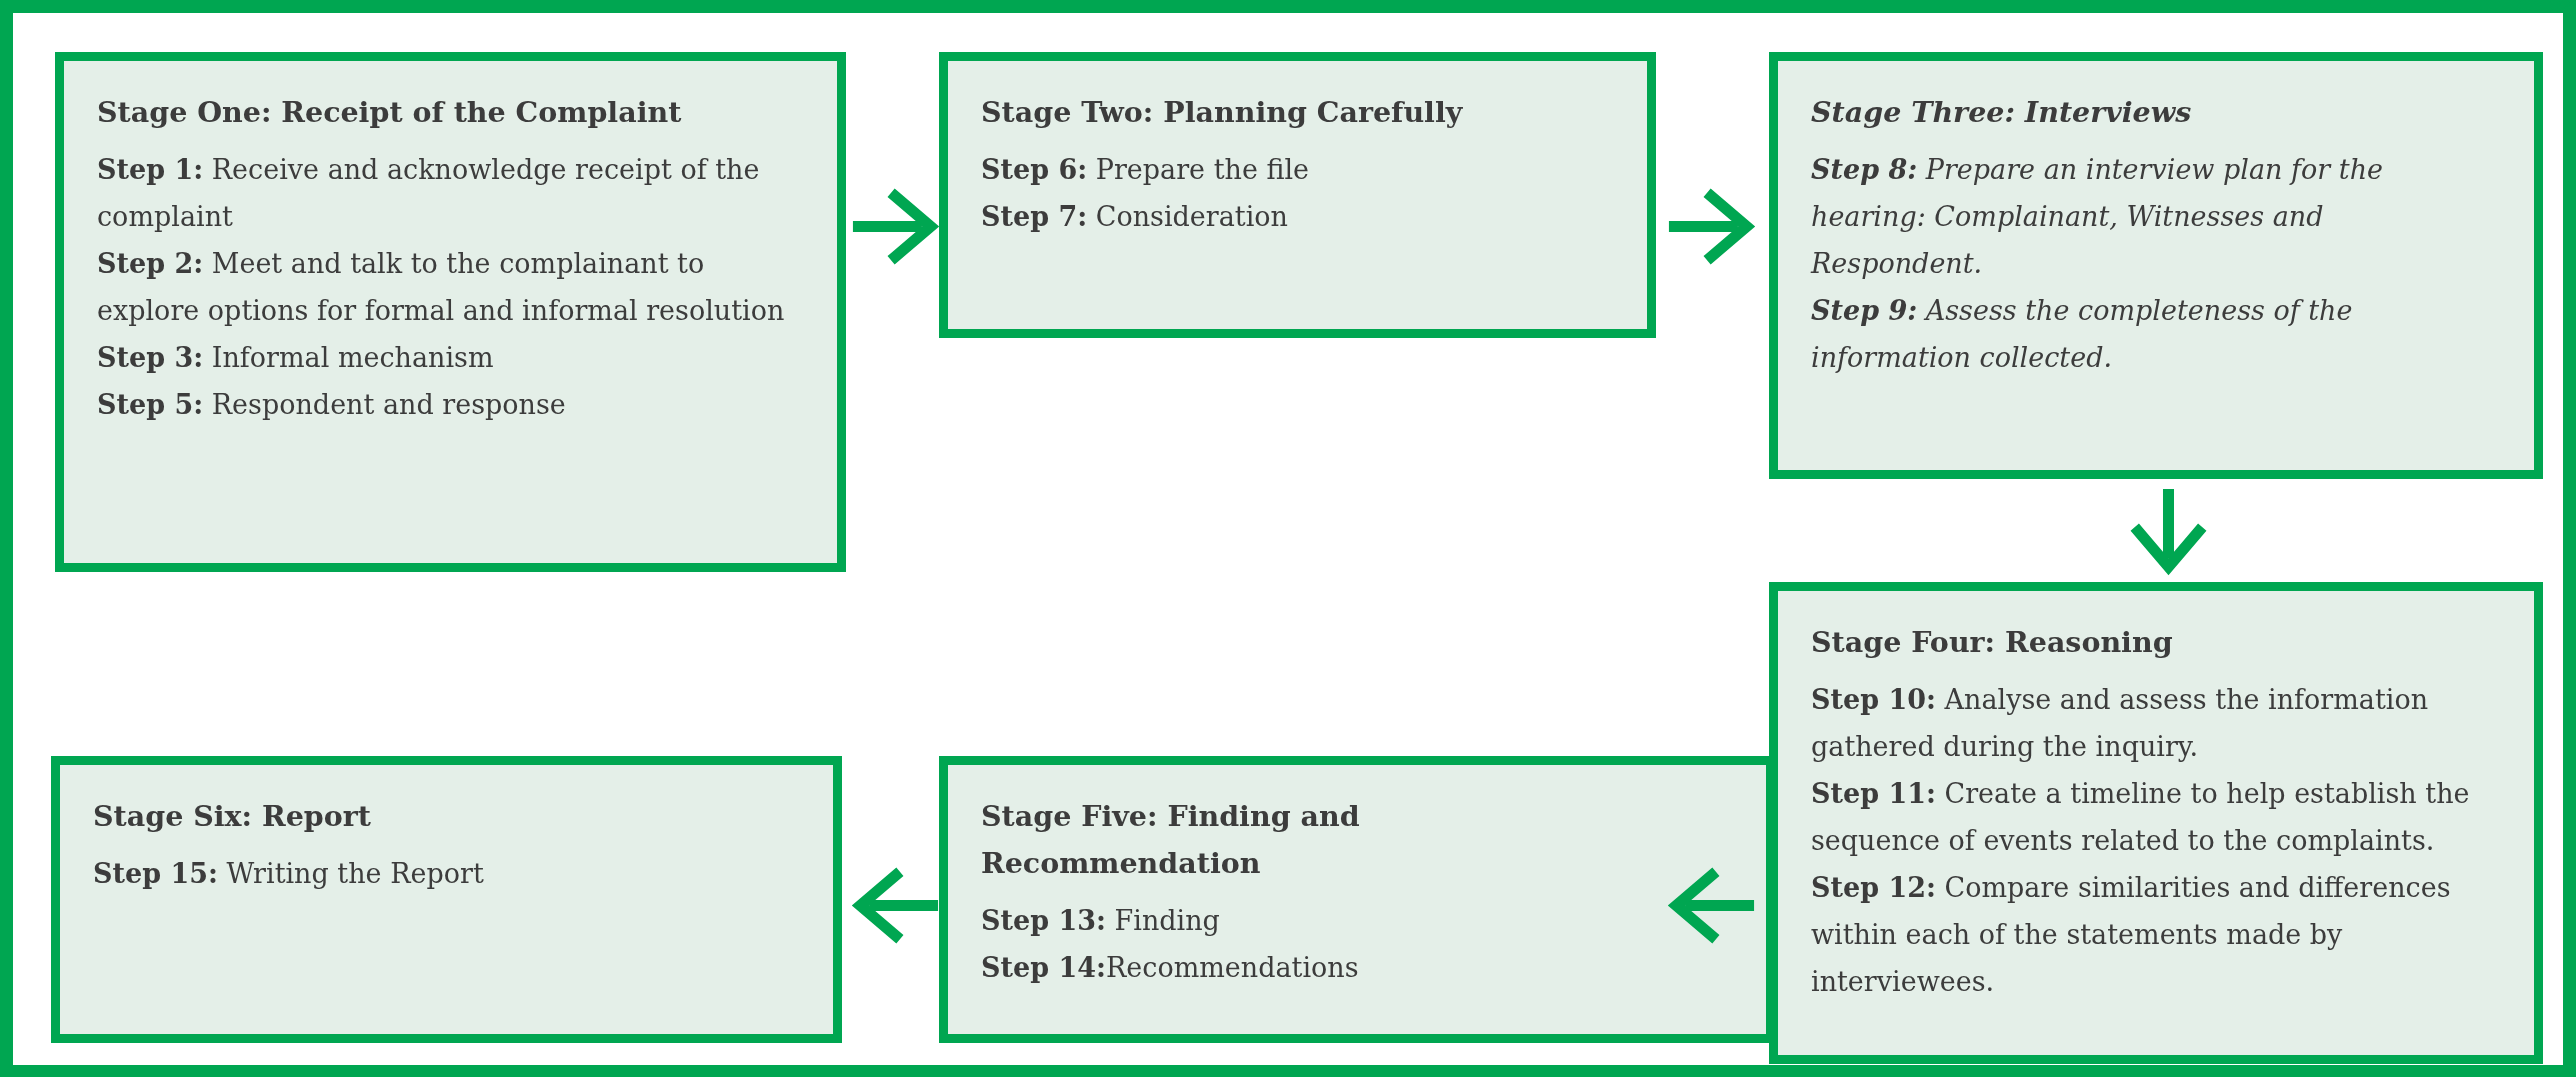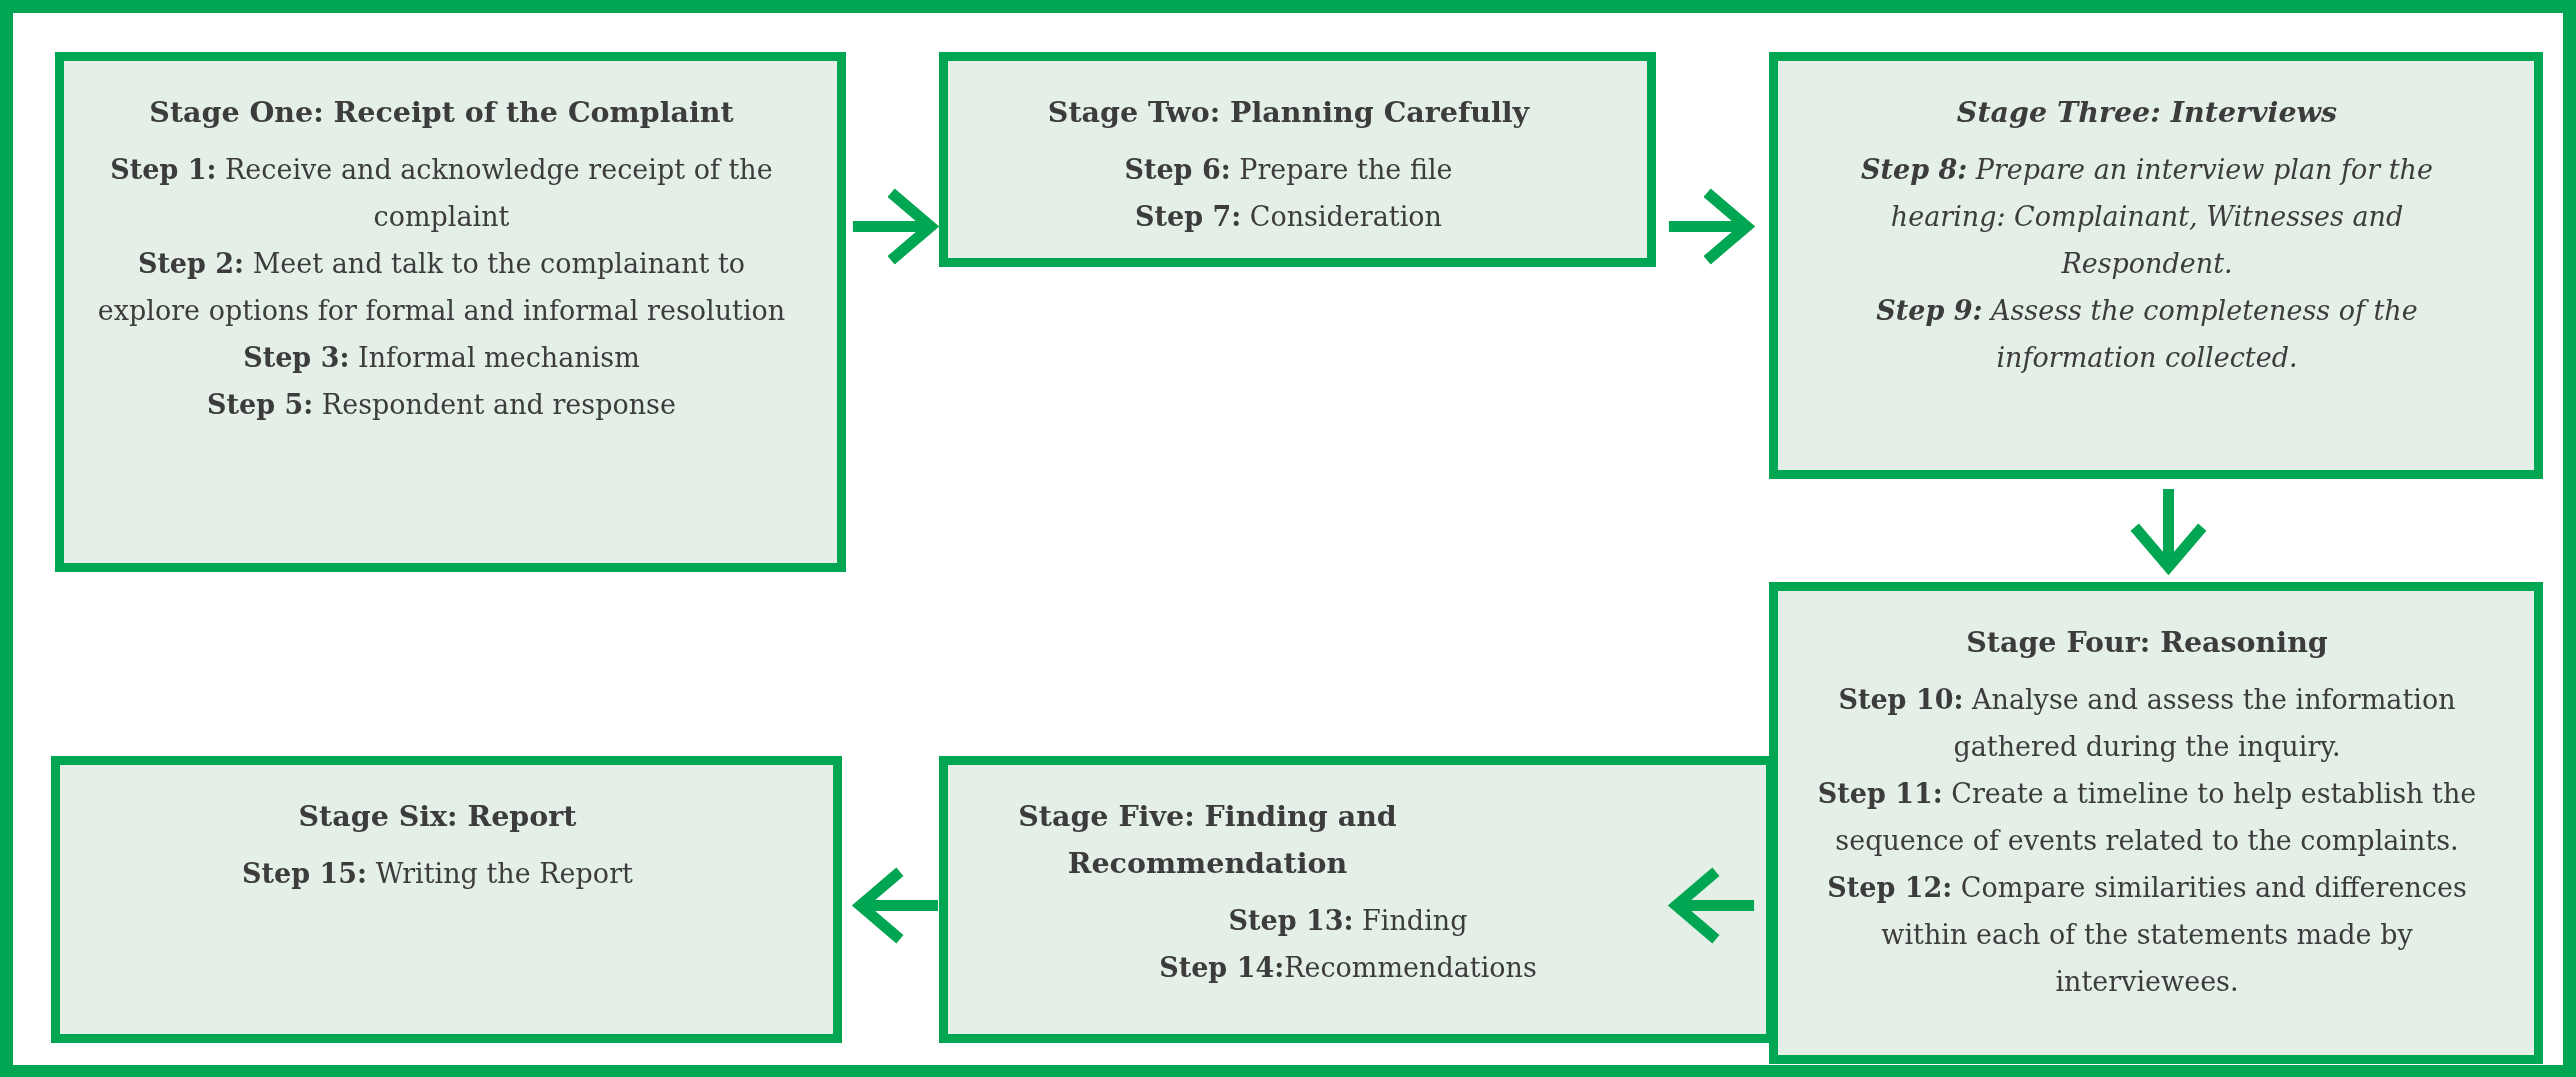--- a/index.html
+++ b/index.html
@@ -16,36 +16,35 @@
     border:13px solid var(--green);
     font-family:"DejaVu Serif","Liberation Serif",serif;
     color:var(--text);
     overflow:hidden;
   }
   .box{
     position:absolute;
     background:var(--fill);
     border:9.5px solid var(--green);
     padding:28px 51px 22px 33px;
-    text-align:center;
   }
   .title{
     font-size:28.5px;
     font-weight:bold;
     line-height:47px;
     margin-bottom:10.2px;
   }
   .step{
     font-size:27px;
     line-height:47px;
   }
   .step .lbl{font-weight:bold;}
   
   #s1{left:42px;  top:39px;   width:791px; height:520px;}
-  #s2{left:926px;top:39px;   width:717px;  height:215px;}
+  #s2{left:926px;top:39px;   width:717px;  height:286px;}
   #s3{left:1756px;top:39px;   width:774px; height:427px;font-style:italic;}
   #s4{left:1756px;top:569px;  width:774px; height:482px;}
   #s5{left:926px;top:743px; width:836px;  height:287px;}
   #s6{left:38px;  top:743px; width:791px; height:287px;}
   #s5 .title{max-width:453px;}
   .arrow{position:absolute;}
   .arrow line,.arrow polyline{
     stroke:var(--green);
     stroke-width:15px;
     fill:none;

